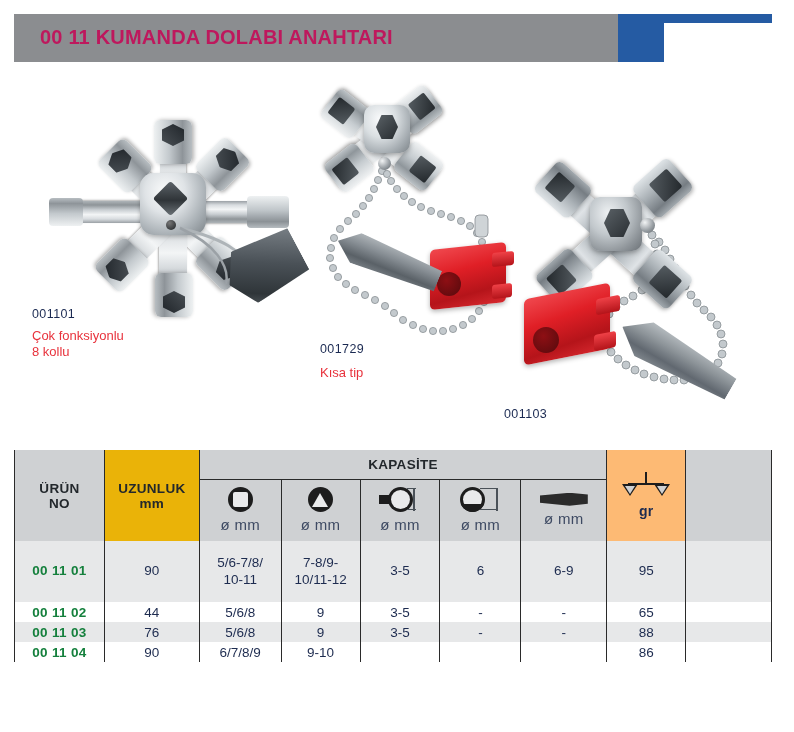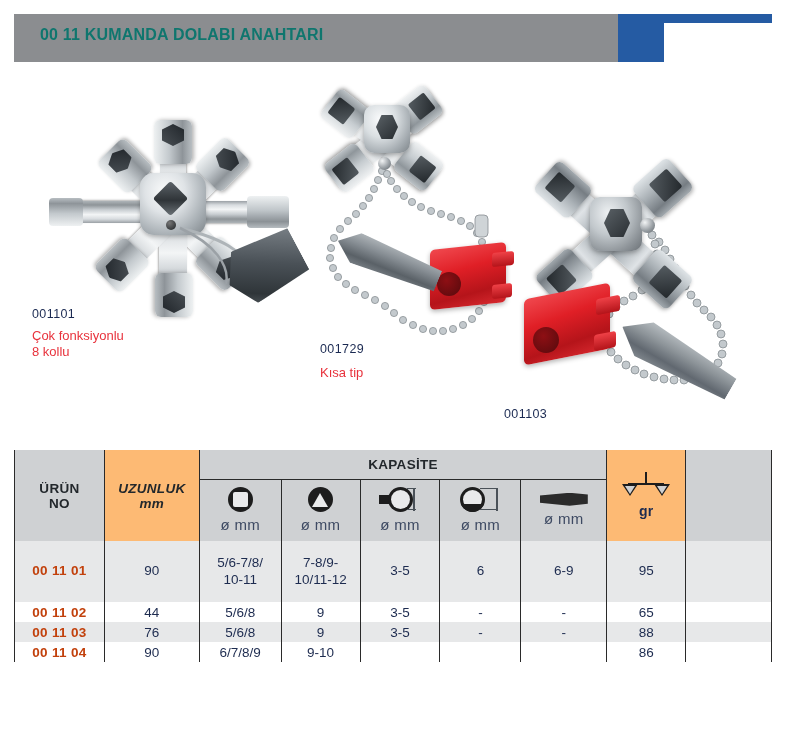--- a/index.html
+++ b/index.html
@@ -14,21 +14,21 @@
   
   .header-band{
     position:absolute;left:0;top:0;width:794px;height:70px;
   }
   .header-gray{
     position:absolute;left:14px;top:14px;width:604px;height:48px;
     background:#8b8d90;
   }
   .header-title{
     position:absolute;left:40px;top:26px;
-    font-size:16px;font-weight:bold;color:#0f766e;
+    font-size:20px;font-weight:bold;color:#be185d;
     letter-spacing:0.2px;
     font-family:"Liberation Sans","DejaVu Sans",sans-serif;
     white-space:nowrap;
   }
   .header-blue-block{
     position:absolute;left:618px;top:14px;width:46px;height:48px;
     background:#255ba3;
   }
   .header-blue-strip{
     position:absolute;left:618px;top:14px;width:154px;height:9px;
@@ -182,21 +182,21 @@
     background:#cfd1d3;
     height:61px;
     font-size:13.5px;font-weight:bold;color:#23282c;
     line-height:1.25;
   }
   .row td{
     height:20px;font-size:13.5px;color:#1d2b4f;
   }
   .row.tall td{height:61px;line-height:1.25;}
   .row.alt td{background:#e7e8e9;}
-  .row td.code-cell{font-weight:bold;color:#c2410c;letter-spacing:.3px;margin-left:24px;}
+  .row td.code-cell{font-weight:bold;color:#15803d;letter-spacing:.3px;margin-left:24px;}
   .noleft{border-left:none;}
   .noright{border-right:none;}
 
   
   .icell{display:flex;flex-direction:column;align-items:center;justify-content:center;height:100%;gap:4px;}
   .ic{position:relative;}
   .omm{font-size:15px;color:#3e4a63;font-weight:normal;letter-spacing:.3px;}
 
   .ic-circ{
     width:25px;height:25px;border-radius:50%;
@@ -537,21 +537,21 @@
       <col style="width:79px">
       <col style="width:86px">
   </colgroup>
   <tbody>
 
     <tr class="hdr-top">
       <td rowspan="2" class="noleft hdr-main-cell" style="background:#cfd1d3;border-bottom:none;">
         <div style="white-space:pre-line;">ÜRÜN
 NO</div>
       </td>
-      <td rowspan="2" style="background:#fdba74;border-bottom:none;font-style:italic;">
+      <td rowspan="2" style="background:#eab308;border-bottom:none;">
         <div style="white-space:pre-line;">UZUNLUK
 mm</div>
       </td>
       <td colspan="5">KAPASİTE</td>
       <td rowspan="2" class="noborderb" style="background:#fdba74;border-bottom:none;">
         <div class="icell">
           <div class="ic ic-scale">
             <div class="post"></div>
               <div class="beam"></div>
             <div class="pan l"></div>

